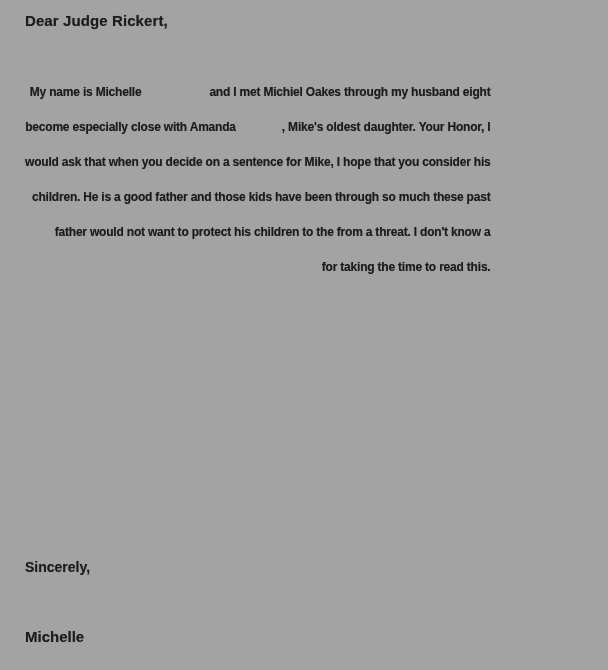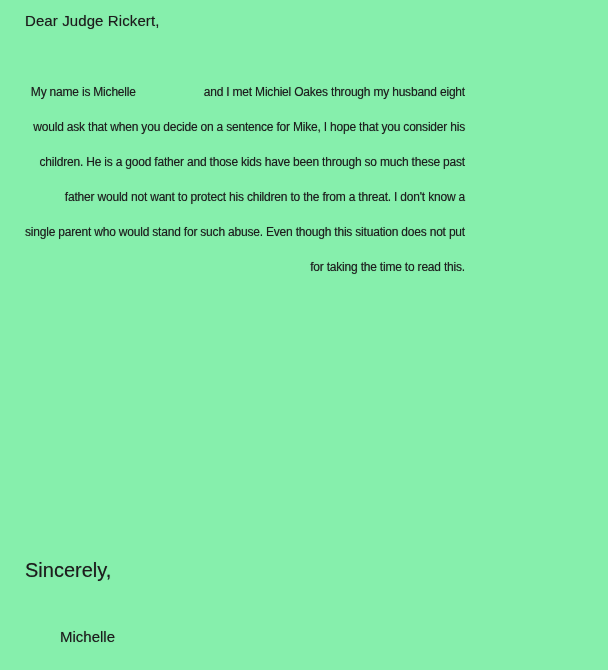--- a/index.html
+++ b/index.html
@@ -4,26 +4,27 @@
 <style>
   html, body {
     margin: 0;
     padding: 0;
     background: #ffffff;
   }
   .page {
     position: relative;
     width: 608px;
     height: 670px;
-    background: #86efac;
+    background: #a3a3a3;
     overflow: hidden;
     font-family: "Liberation Sans", "DejaVu Sans", sans-serif;
     color: #1c1c1c;
     
     text-shadow: 0 0 0.7px rgba(40,40,40,0.55);
+    font-weight: bold;
   }
   .salutation {
     position: absolute;
     left: 25px;
     top: 12px;
     font-size: 15px;
     letter-spacing: 0.1px;
     white-space: nowrap;
   }
   .letter-body {
@@ -42,55 +43,54 @@
   .redaction-gap {
     display: inline-block;
     height: 1px;
   }
   .gap-lastname { width: 68px; }
   .gap-surname  { width: 46px; }
   .closing {
     position: absolute;
     left: 25px;
     top: 559px;
-    font-size: 20px;
+    font-size: 14px;
     white-space: nowrap;
   }
   .signature {
     position: absolute;
     left: 25px;
     top: 628px;
     font-size: 15px;
     white-space: nowrap;
-    margin-left: 35px;
   }
 </style>
 </head>
 <body>
 
 <div class="page">
 
   <div class="salutation">Dear Judge Rickert,</div>
 
   <div class="letter-body">
 
     <div class="letter-line"><span>My name is Michelle</span><span class="redaction-gap gap-lastname"></span><span>and I met Michiel Oakes through my husband eight</span></div>
 
 
 
+    <div class="letter-line"><span>become especially close with Amanda</span><span class="redaction-gap gap-surname"></span><span>, Mike's oldest daughter. Your Honor, I</span></div>
 
     <div class="letter-line">would ask that when you decide on a sentence for Mike, I hope that you consider his</div>
 
     <div class="letter-line">children. He is a good father and those kids have been through so much these past</div>
 
 
 
     <div class="letter-line">father would not want to protect his children to the from a threat. I don't know a</div>
 
-    <div class="letter-line">single parent who would stand for such abuse. Even though this situation does not put</div>
 
 
     <div class="letter-line">for taking the time to read this.</div>
 
   </div>
 
   <div class="closing">Sincerely,</div>
 
   <div class="signature">Michelle</div>
 

